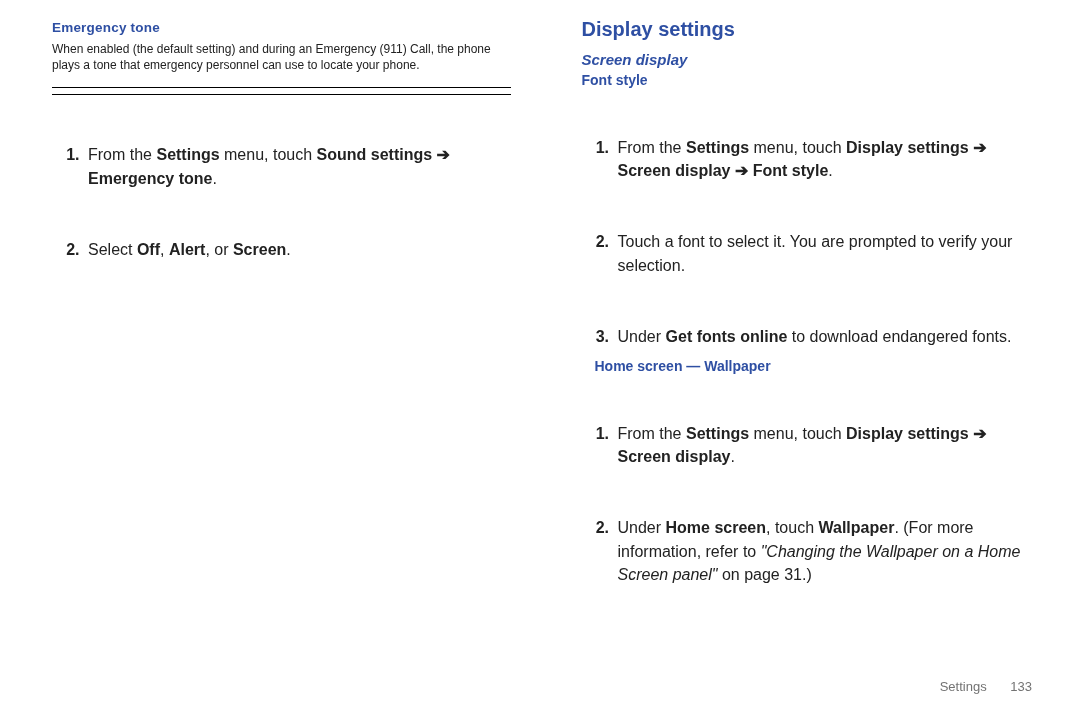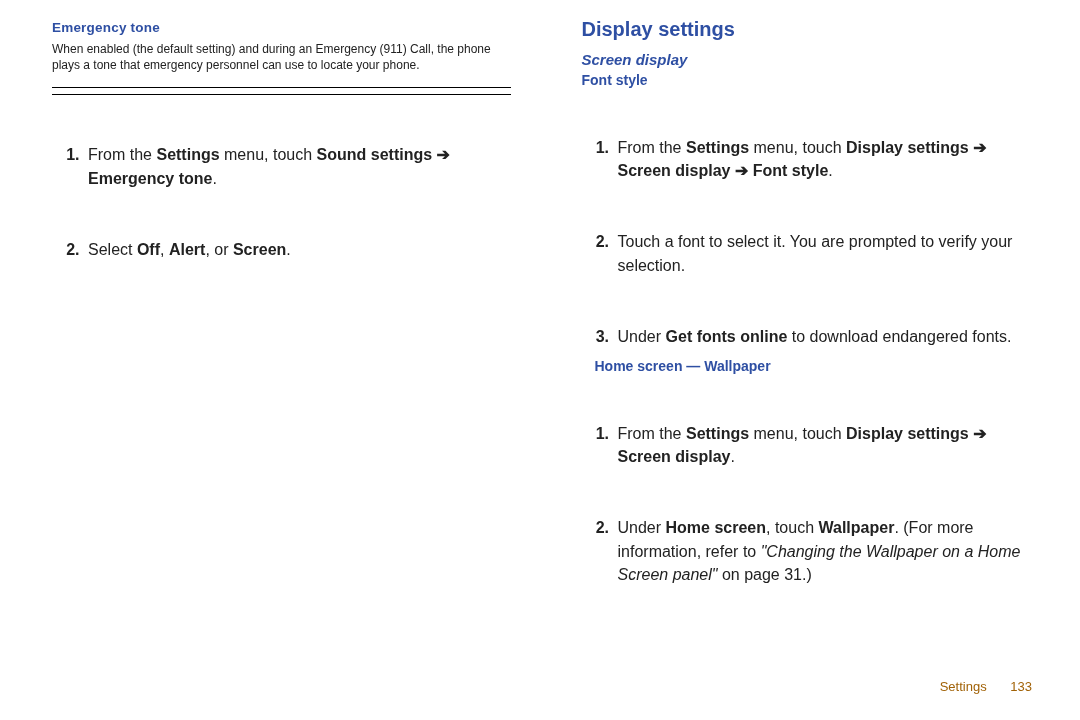--- a/index.html
+++ b/index.html
@@ -75,21 +75,21 @@
     color:#2e4fa3;
     font-size:14px;
     margin:4px 0 4px 0;
   }
   .i { font-style:italic; }
   .footer {
     position:absolute;
     right:48px;
     bottom:26px;
     font-size:13px;
-    color:#a16207;
+    color:#737373;
   }
   .footer .sec { margin-right:20px; }
 </style>
 </head>
 <body>
 
 <div class="page">
 
   <div class="col">
     <div class="h-emerg">Emergency tone</div>

